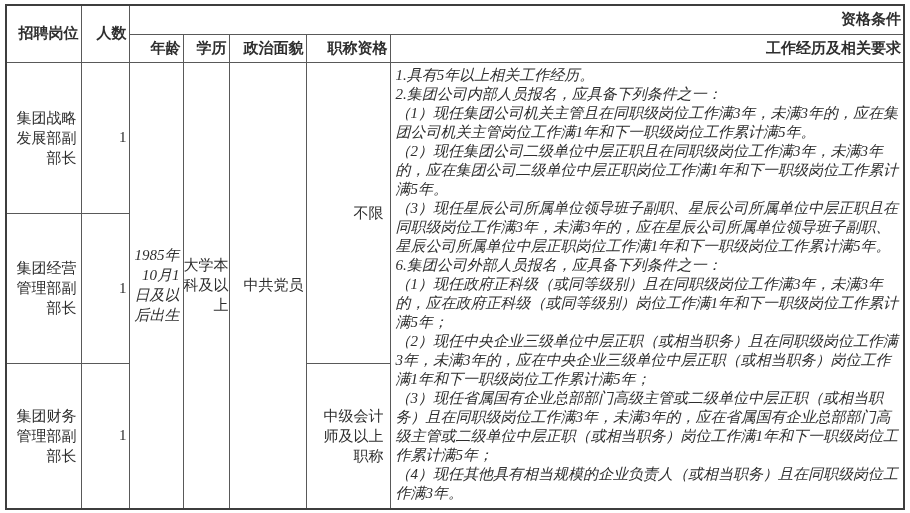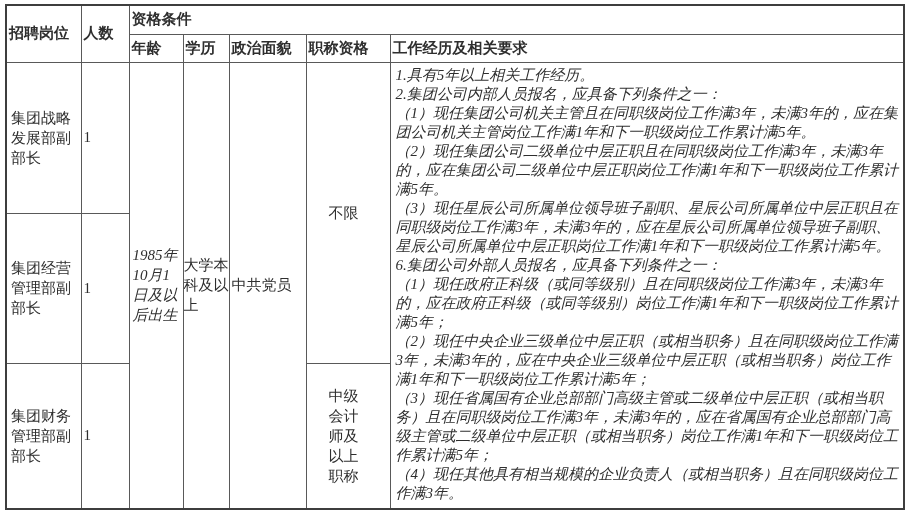--- a/index.html
+++ b/index.html
@@ -13,34 +13,34 @@
     border-collapse: collapse;
     table-layout: fixed;
     width: 900px;
     margin: 4px 0 0 5px;
     border: 2px solid #3e3e3e;
     background: #ffffff;
   }
   .recruit th, .recruit td {
     border: 1px solid #595959;
     font-size: 15px;
-    text-align: left;
+    text-align: right;
     vertical-align: middle;
     padding: 1px 2px;
     overflow: hidden;
     word-break: normal;
   }
   .recruit th { font-weight: bold; }
   .recruit td { font-weight: normal; }
   tr.hdr-top  { height: 29px; }
   tr.hdr-sub  { height: 28px; }
   tr.body-1   { height: 151px; }
   tr.body-2   { height: 150px; }
   tr.body-3   { height: 146px; }
-  td.title-cell { padding: 1px 22px; line-height: 20px; }
+  td.title-cell { padding: 1px 6px; line-height: 20px; }
   td.pos-cell   { padding: 1px 4px; line-height: 20px; }
   td.age-cell   { padding: 7px 3px; line-height: 20px; font-style: italic; }
   td.edu-cell   { padding: 1px 0px; line-height: 20px; margin-top: 20px; }
   td.req-cell {
     text-align: left;
     vertical-align: top;
     padding: 3px 4px 2px 5px;
     line-height: 19px;
     font-size: 15px;
   }

